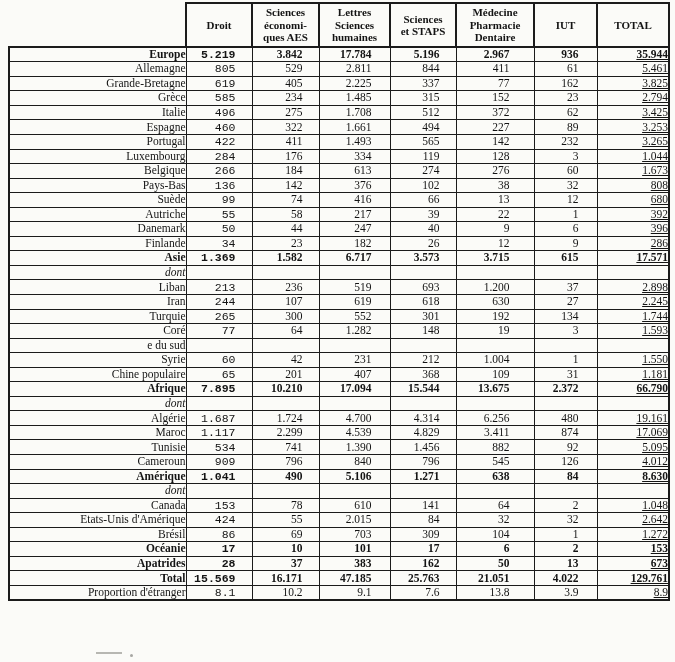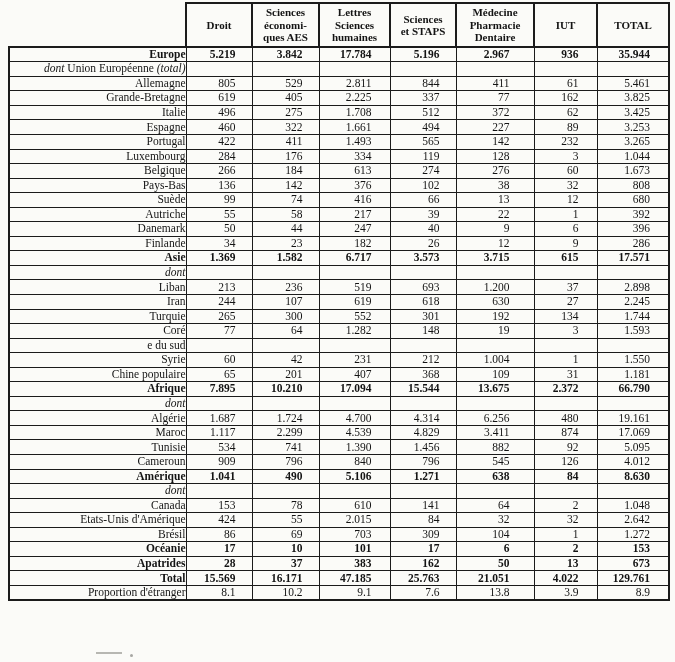--- a/index.html
+++ b/index.html
@@ -49,27 +49,27 @@
   }
   tbody tr { height: 14.55px; }
   tbody td { vertical-align: middle; }
   td.lbl {
     text-align: right;
     padding-left: 4px;
     border-left-width: 2px;
   }
   td.num { text-align: right; }
   
-  tbody td:nth-child(2) { padding-right: 16px; }
+  tbody td:nth-child(2) { padding-right: 16px; font-family: Liberation Mono, monospace; }
   tbody td:nth-child(3) { padding-right: 16px; }
   tbody td:nth-child(4) { padding-right: 18px; }
   tbody td:nth-child(5) { padding-right: 16px; }
   tbody td:nth-child(6) { padding-right: 24px; }
   tbody td:nth-child(7) { padding-right: 18px; }
-  tbody td:nth-child(8) { padding-right: 18px; border-right-width: 2px; }
+  tbody td:nth-child(8) { border-right-width: 2px; text-decoration: underline; }
   thead th:last-child { border-right-width: 2px; }
   tbody tr:last-child td { border-bottom-width: 2px; }
   tr.bold td { font-weight: bold; }
   td.italic { font-style: italic; }
   td.indent1 { padding-left: 19px; }
   td.indent2 { padding-left: 42px; }
   i { font-style: italic; }
   .scan-artifact {
     position: absolute;
     left: 96px;
@@ -122,50 +122,50 @@
           <td class="lbl">Europe</td>
           <td class="num">5.219</td>
           <td class="num">3.842</td>
           <td class="num">17.784</td>
           <td class="num">5.196</td>
           <td class="num">2.967</td>
           <td class="num">936</td>
           <td class="num">35.944</td>
         </tr>
         <tr>
-          <td class="lbl"><i>dont</i><span> Union Européenne </span><i>(total)</i></td>
-          <td class="num"></td>
-          <td class="num"></td>
-          <td class="num"></td>
-          <td class="num"></td>
-          <td class="num"></td>
-          <td class="num"></td>
-          <td class="num"></td>
-        </tr>
-        <tr>
           <td class="lbl">Allemagne</td>
           <td class="num">805</td>
           <td class="num">529</td>
           <td class="num">2.811</td>
           <td class="num">844</td>
           <td class="num">411</td>
           <td class="num">61</td>
           <td class="num">5.461</td>
         </tr>
         <tr>
           <td class="lbl">Grande-Bretagne</td>
           <td class="num">619</td>
           <td class="num">405</td>
           <td class="num">2.225</td>
           <td class="num">337</td>
           <td class="num">77</td>
           <td class="num">162</td>
           <td class="num">3.825</td>
         </tr>
         <tr>
+          <td class="lbl">Grèce</td>
+          <td class="num">585</td>
+          <td class="num">234</td>
+          <td class="num">1.485</td>
+          <td class="num">315</td>
+          <td class="num">152</td>
+          <td class="num">23</td>
+          <td class="num">2.794</td>
+        </tr>
+        <tr>
           <td class="lbl">Italie</td>
           <td class="num">496</td>
           <td class="num">275</td>
           <td class="num">1.708</td>
           <td class="num">512</td>
           <td class="num">372</td>
           <td class="num">62</td>
           <td class="num">3.425</td>
         </tr>
         <tr>

